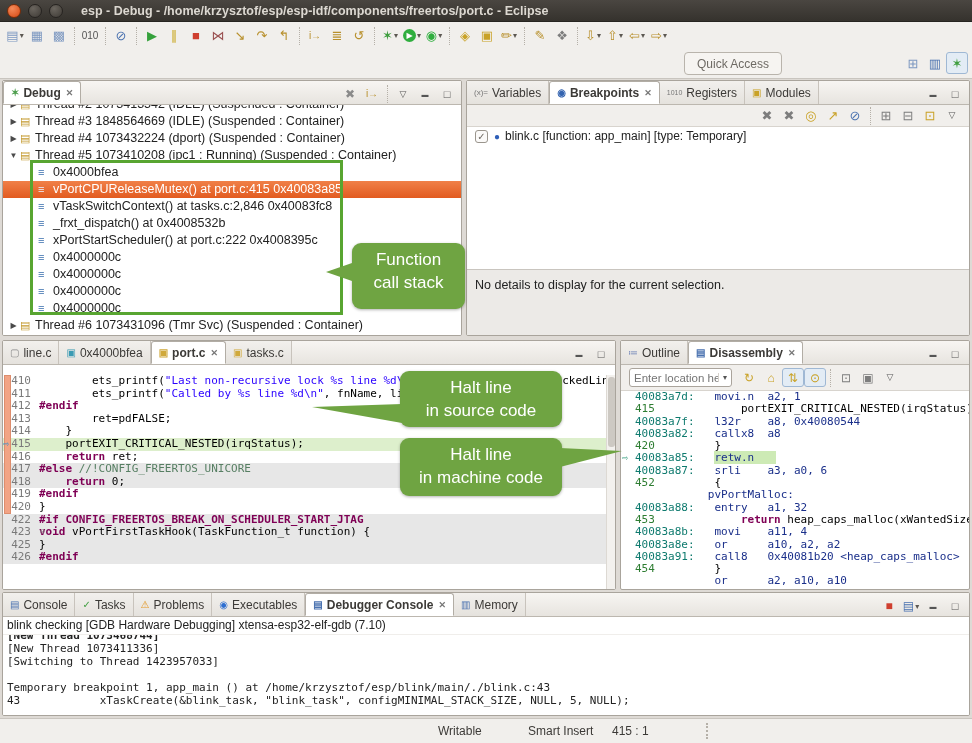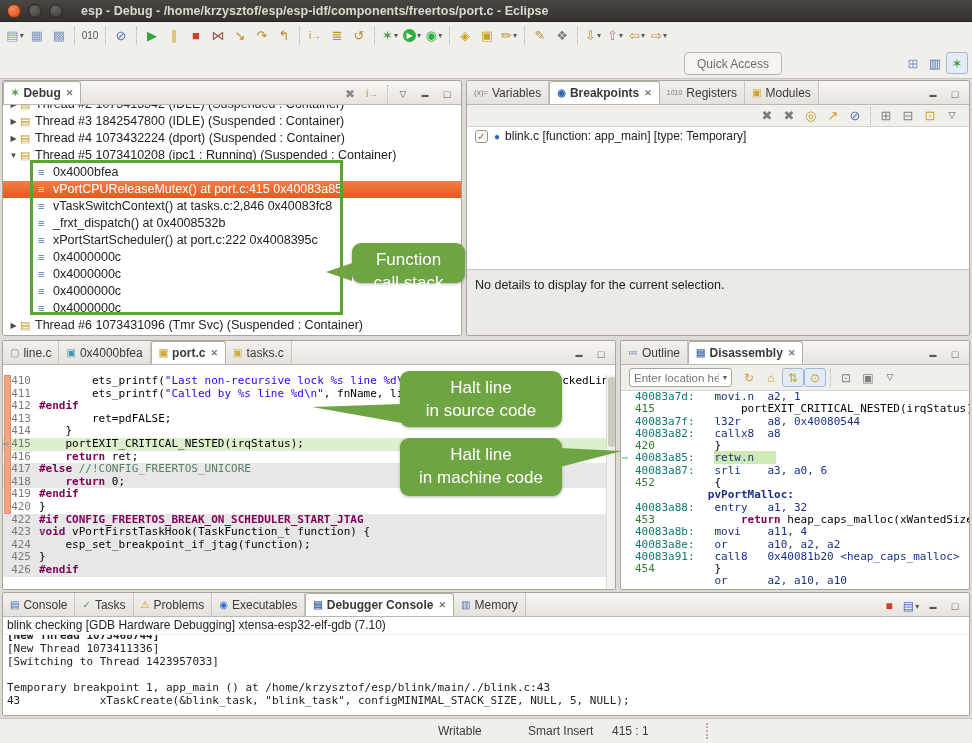--- a/index.html
+++ b/index.html
@@ -102,39 +102,39 @@
   .combo input { width:88px; border:none; outline:none; font-size:11.5px; padding-left:4px;
     font-family:"Liberation Sans",sans-serif; color:#777; background:transparent; }
   .combo-dd { font-size:8px; color:#555; padding:0 4px; border-left:1px solid #d5d1cb; }
   .disasm-toolbar .tb-btn { width:19px; height:19px; }
   .disasm-toolbar .tb-glyph { font-size:12px; }
   .disasm-lines { position:relative; height:197px; overflow:hidden; padding-left:14px; }
   .dl { position:relative; height:12.3px; line-height:12.3px; white-space:pre;
     font-family:"DejaVu Sans Mono", monospace; font-size:11px; }
   .dl-arrow { position:absolute; left:-13px; top:0; color:#2e9a7a; font-size:10px; }
   .tok-addr { color:#0e7a6e; } .tok-ln { color:#2e7d32; }
-  .tok-ins { color:#1a2f8a; } .tok-lbl { color:#1a2f8a; font-weight:bold; }
+  .tok-ins { color:#1a2f8a; } .tok-lbl { color:#1a2f8a; font-weight:normal; }
   .tok-hlins { background:#cdeab5; color:#1a2f8a; padding-right:22px; }
   
   .console-header { height:17px; line-height:17px; padding-left:4px; background:#fff; color:#222; font-size:12px; }
   .console-body { position:relative; height:81px; background:#fff; overflow:hidden; padding-left:4px; border-top:1px solid #f0eeeb; }
   .con-line { height:13px; line-height:13px; white-space:pre; font-family:"DejaVu Sans Mono", monospace; font-size:11px; }
   .con-line.clip { margin-top:-6px;font-weight:bold; }
   
   .statusbar { position:absolute; left:0; top:718px; width:972px; height:25px;
     background:#f1efec; border-top:1px solid #c9c5bf; }
   .sb-item { position:absolute; top:5px; color:#3c3a37; }
   .sb-writable { left:438px; } .sb-insert { left:528px; } .sb-pos { left:612px; }
   .sb-grip { position:absolute; left:706px; top:4px; height:16px; border-left:2px dotted #b5b0a8; }
   
   .anno-rect { position:absolute; left:30px; top:160px; width:313px; height:155px;
     border:3px solid #58a531; z-index:40; pointer-events:none; }
   .callout { position:absolute; background:#6fa442; color:#fff; border-radius:9px; text-align:center;
     font-size:17px; line-height:23px; padding:5px 8px; z-index:50; box-shadow:0 1px 3px rgba(0,0,0,.3); }
-  .co-stack { left:352px; top:243px; width:113px; height:40px; }
+  .co-stack { left:352px; top:243px; width:113px; height:66px; }
   .co-stack::before { content:""; position:absolute; right:100%; top:20px; border-top:9px solid transparent;
     border-bottom:9px solid transparent; border-right:26px solid #6fa442; }
   .co-src { left:400px; top:371px; width:162px; height:56px; }
   .co-src::before { content:""; position:absolute; right:99%; bottom:4px; border-top:3px solid transparent;
     border-bottom:16px solid transparent; border-right:90px solid #6fa442; }
   .co-mach { left:400px; top:438px; width:162px; height:58px; }
   .co-mach::after { content:""; position:absolute; left:99%; top:10px; border-top:3px solid transparent;
     border-bottom:16px solid transparent; border-left:62px solid #6fa442; }
 </style>
 </head>
@@ -293,21 +293,21 @@
   </div>
   <div class="debug-tree">
       <div class="trow clip" style="padding-left: 4px;">
         <span class="texp">▶</span>
         <span class="ticon thread">▤</span>
         <span class="ttext">Thread #2 1073413542 (IDLE) (Suspended : Container)</span>
       </div>
       <div class="trow" style="padding-left: 4px;">
         <span class="texp">▶</span>
         <span class="ticon thread">▤</span>
-        <span class="ttext">Thread #3 1842547800 (IDLE) (Suspended : Container)</span>
+        <span class="ttext">Thread #3 1848564669 (IDLE) (Suspended : Container)</span>
       </div>
       <div class="trow" style="padding-left: 4px;">
         <span class="texp">▶</span>
         <span class="ticon thread">▤</span>
         <span class="ttext">Thread #4 1073432224 (dport) (Suspended : Container)</span>
       </div>
       <div class="trow" style="padding-left: 4px;">
         <span class="texp">▼</span>
         <span class="ticon thread">▤</span>
         <span class="ttext">Thread #5 1073410208 (ipc1 : Running) (Suspended : Container)</span>
@@ -474,21 +474,20 @@
         <div class="cl"><span class="cl-num">413</span><span class="cl-code"><span class="tok-p">        ret=pdFALSE;</span></span></div>
         <div class="cl"><span class="cl-num">414</span><span class="cl-code"><span class="tok-p">    }</span></span></div>
         <div class="cl bg-halt"><span class="cl-num">415</span><span class="cl-arrow">⇨</span><span class="cl-code"><span class="tok-p">    portEXIT_CRITICAL_NESTED(irqStatus);</span></span></div>
         <div class="cl"><span class="cl-num">416</span><span class="cl-code"><span class="tok-p">    </span><span class="tok-k">return</span><span class="tok-p"> ret;</span></span></div>
         <div class="cl bg-gray"><span class="cl-num">417</span><span class="cl-code"><span class="tok-pp">#else</span><span class="tok-p"> </span><span class="tok-c">//!CONFIG_FREERTOS_UNICORE</span></span></div>
         <div class="cl bg-gray"><span class="cl-num">418</span><span class="cl-code"><span class="tok-p">    </span><span class="tok-k">return</span><span class="tok-p"> 0;</span></span></div>
         <div class="cl"><span class="cl-num">419</span><span class="cl-code"><span class="tok-pp">#endif</span></span></div>
         <div class="cl"><span class="cl-num">420</span><span class="cl-code"><span class="tok-p">}</span></span></div>
         <div class="cl bg-gray"><span class="cl-num">422</span><span class="cl-code"><span class="tok-pp">#if CONFIG_FREERTOS_BREAK_ON_SCHEDULER_START_JTAG</span></span></div>
         <div class="cl bg-gray"><span class="cl-num">423</span><span class="cl-fold">⊖</span><span class="cl-code"><span class="tok-k">void</span><span class="tok-p"> vPortFirstTaskHook(TaskFunction_t function) {</span></span></div>
-        <div class="cl bg-gray"><span class="cl-num">424</span><span class="cl-code"><span class="tok-p">    esp_set_breakpoint_if_jtag(function);</span></span></div>
         <div class="cl bg-gray"><span class="cl-num">425</span><span class="cl-code"><span class="tok-p">}</span></span></div>
         <div class="cl bg-gray"><span class="cl-num">426</span><span class="cl-code"><span class="tok-pp">#endif</span></span></div>
       </div>
     <div class="editor-vscroll">
         <div class="thumb"></div>
       </div>
     <div class="editor-hscroll">
         <div class="thumb"></div>
       </div>
   </div>

